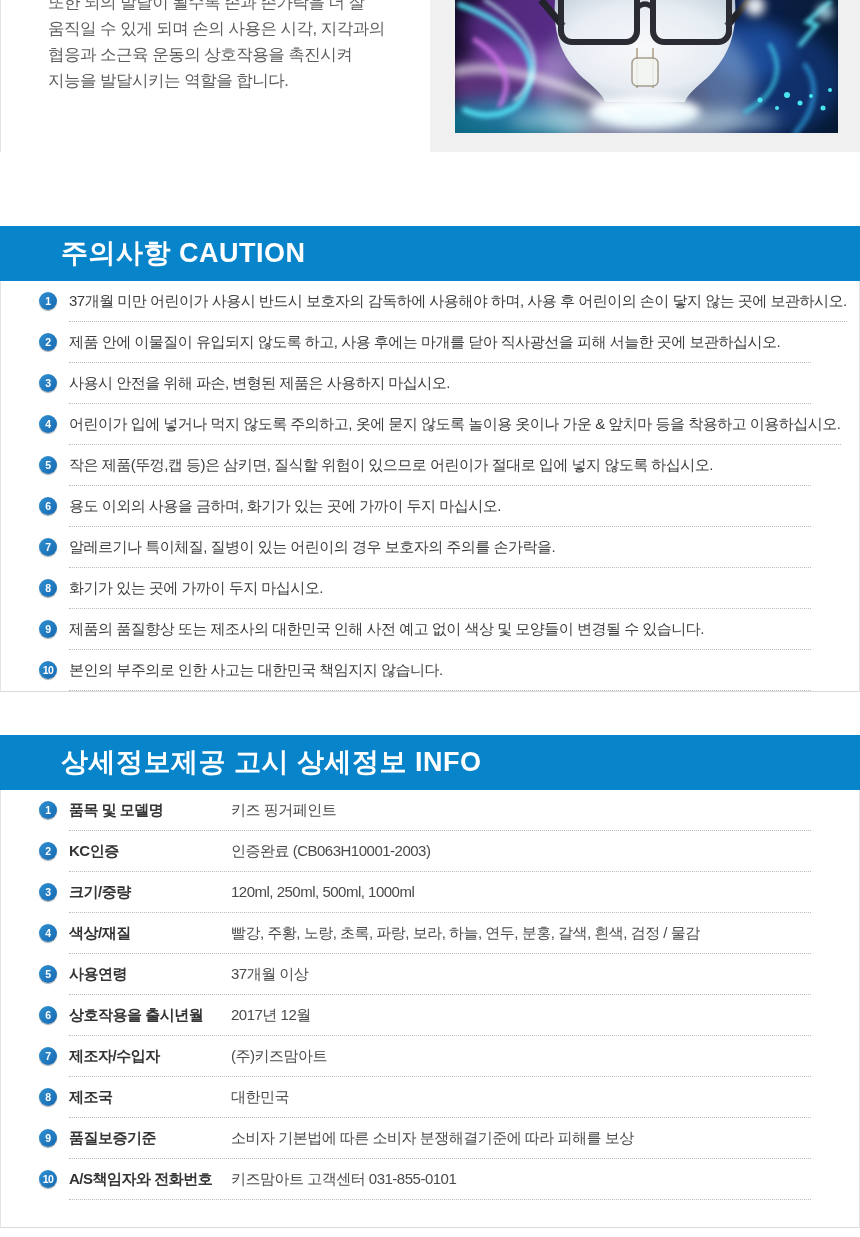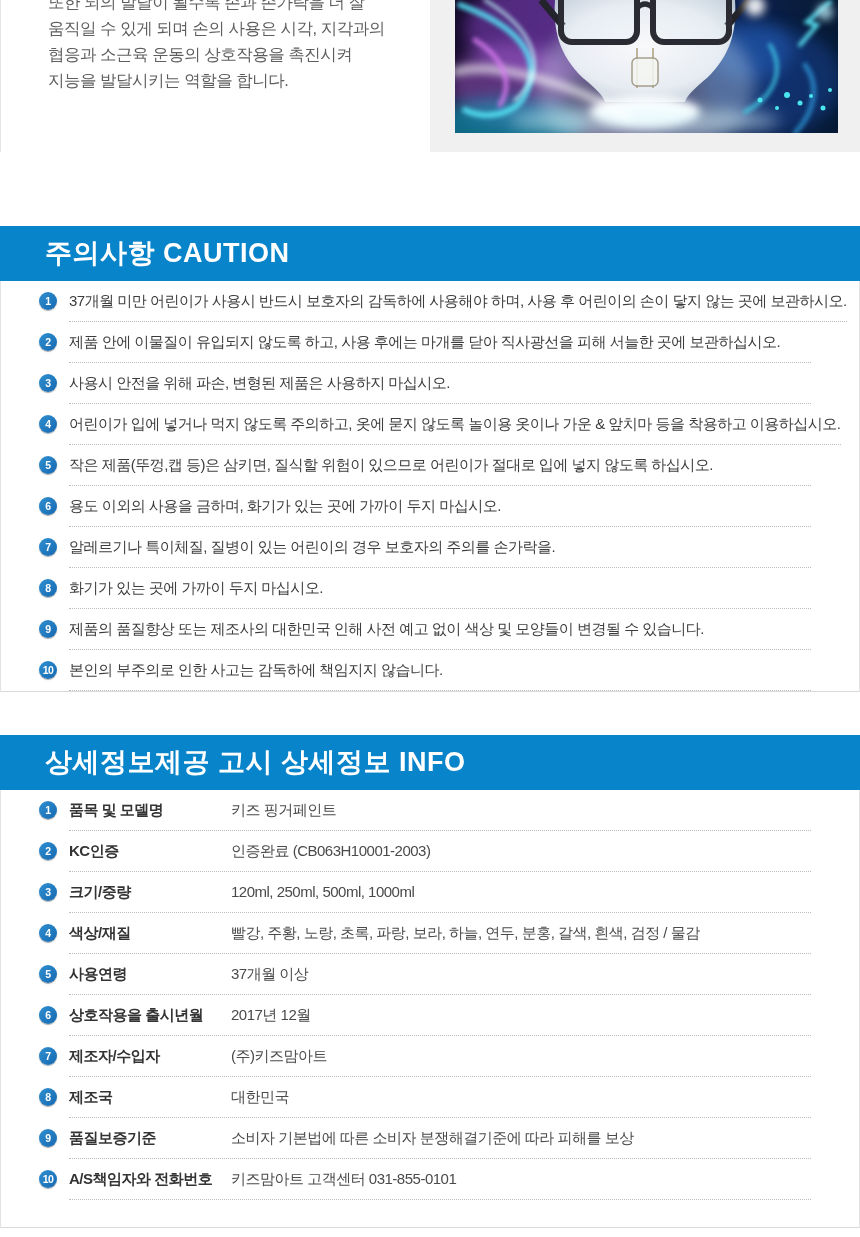--- a/index.html
+++ b/index.html
@@ -24,21 +24,21 @@
   }
   .hero-image {
     position: absolute; left: 25px; top: 0; width: 383px; height: 133px;
     overflow: hidden; background: #120c28;
   }
   .spacer1 { height: 74px; }
   .spacer2 { height: 43px; }
   .section-header {
     height: 55px; line-height: 55px; background: #0884cb;
     color: #ffffff; font-size: 27px; font-weight: 700;
-    padding-left: 45px; box-sizing: border-box; letter-spacing: 0.5px;
+    padding-left: 61px; box-sizing: border-box; letter-spacing: 0.5px;
     white-space: nowrap;
   }
   .card {
     border-left: 1px solid #e3e3e3;
     border-right: 1px solid #e3e3e3;
     border-bottom: 1px solid #d9d9d9;
     box-sizing: border-box;
     background: #ffffff;
   }
   .card.info-card { padding-bottom: 27px; }
@@ -192,21 +192,21 @@
     <div class="row-content caution-text">화기가 있는 곳에 가까이 두지 마십시오.</div>
   </div>
 
   <div class="row">
     <span class="badge">9</span>
     <div class="row-content caution-text">제품의 품질향상 또는 제조사의 대한민국 인해 사전 예고 없이 색상 및 모양들이 변경될 수 있습니다.</div>
   </div>
 
   <div class="row">
     <span class="badge">10</span>
-    <div class="row-content caution-text">본인의 부주의로 인한 사고는 감독하에 책임지지 않습니다.</div>
+    <div class="row-content caution-text">본인의 부주의로 인한 사고는 대한민국 책임지지 않습니다.</div>
   </div>
 </div>
 
 <div class="spacer2"></div>
 
 <div class="section-header">
   <span>상세정보제공 고시 상세정보 INFO</span>
 </div>
 <div class="card info-card" id="info-list">
   <div class="row">

